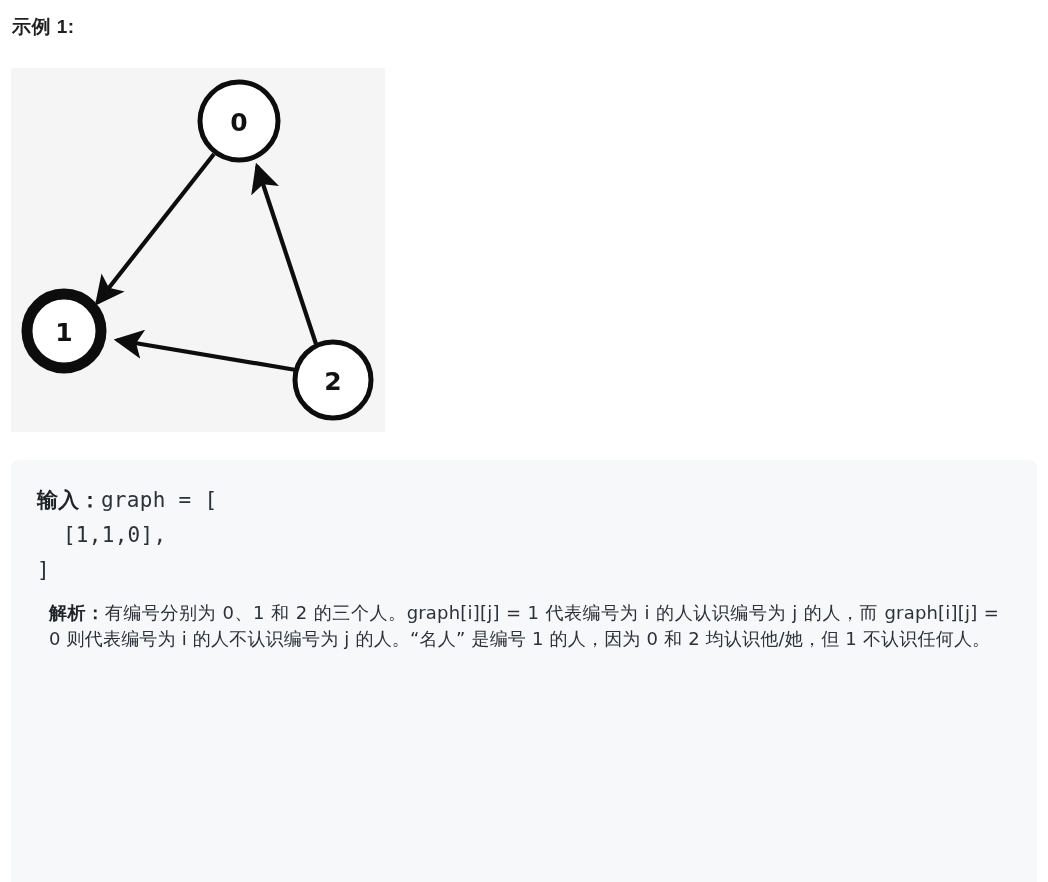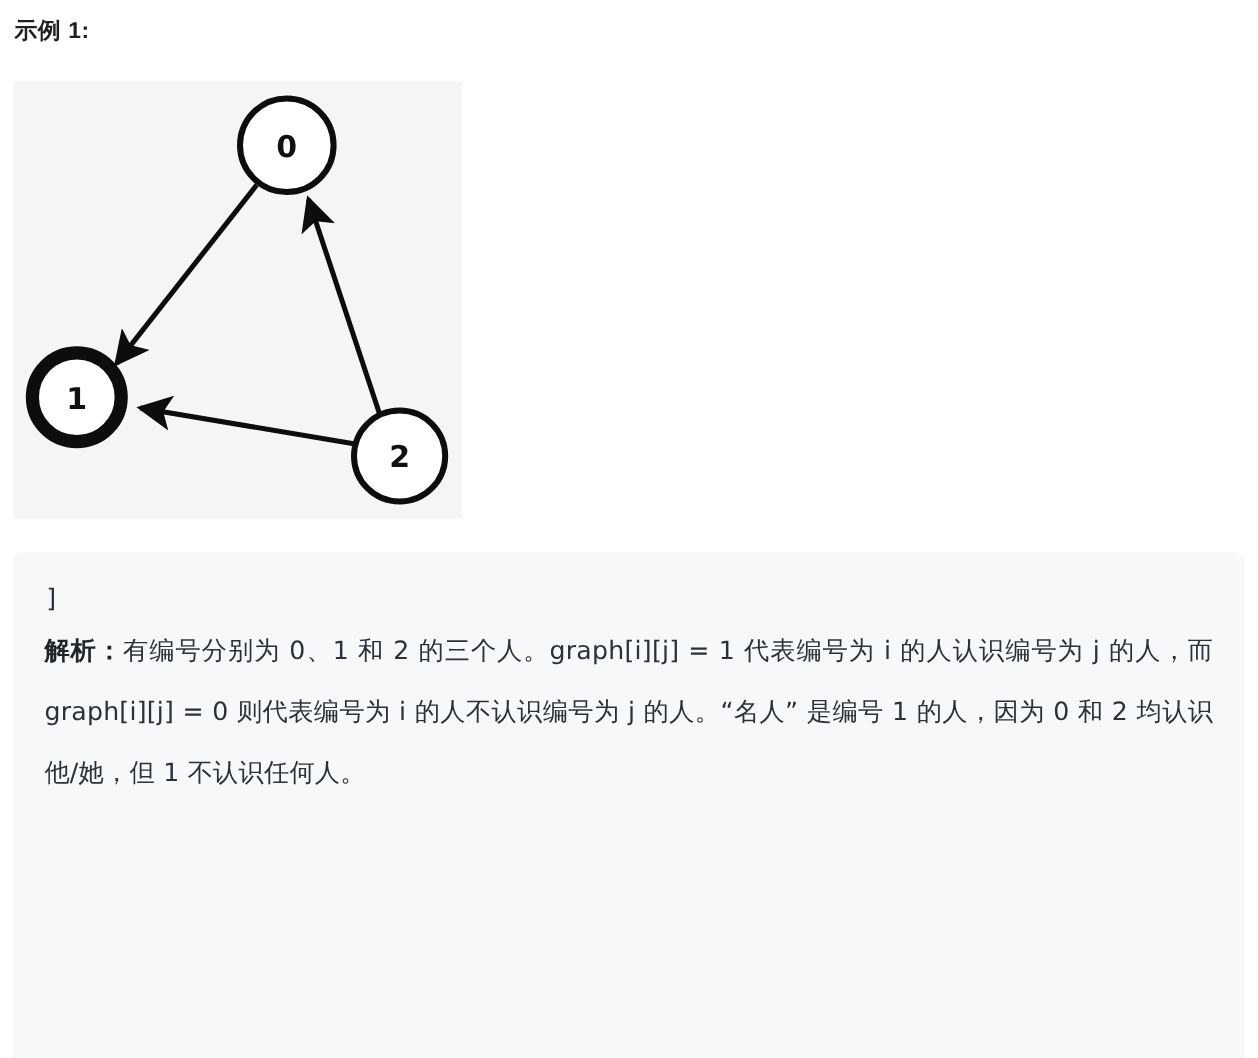--- a/index.html
+++ b/index.html
@@ -80,25 +80,25 @@
   }
   .cb-line b,
   .cb-label {
     font-family: "Liberation Sans", "DejaVu Sans", sans-serif;
     font-weight: bold;
     color: #1f2429;
   }
 
   .cb-para {
     font-family: "DejaVu Sans", "Liberation Sans", sans-serif;
-    font-size: 21px;
-    line-height: 51px;
+    font-size: 18px;
+    line-height: 26px;
     color: #2b3138;
     letter-spacing: 0.2px;
-    margin: 0;
+    margin: 12px;
     text-align: justify;
     text-justify: inter-character;
   }
   .cb-para .lead {
     font-family: "Liberation Sans", "DejaVu Sans", sans-serif;
     font-weight: bold;
     color: #1f2429;
   }
 </style>
 </head>
@@ -134,21 +134,23 @@
 
       <g>
         <circle cx="322" cy="312" r="38" fill="#ffffff" stroke="#0d0d0d" stroke-width="5"></circle>
         <text class="node-label" x="322" y="313">2</text>
       </g>
     </svg>
   </div>
 
   <div class="codeblock">
 
+    <div class="cb-line"><span class="cb-label">输入：</span><span>graph = [</span></div>
 
+    <div class="cb-line">  [1,1,0],</div>
     <div class="cb-line">]</div>
 
 
     <p class="cb-para"><span class="lead">解析：</span><span>有编号分别为 0、1 和 2 的三个人。graph[i][j] = 1 代表编号为 i 的人认识编号为 j 的人，而 graph[i][j] = 0 则代表编号为 i 的人不认识编号为 j 的人。“名人” 是编号 1 的人，因为 0 和 2 均认识他/她，但 1 不认识任何人。</span></p>
 
   </div>
 
 </div>
 
 </body></html>

